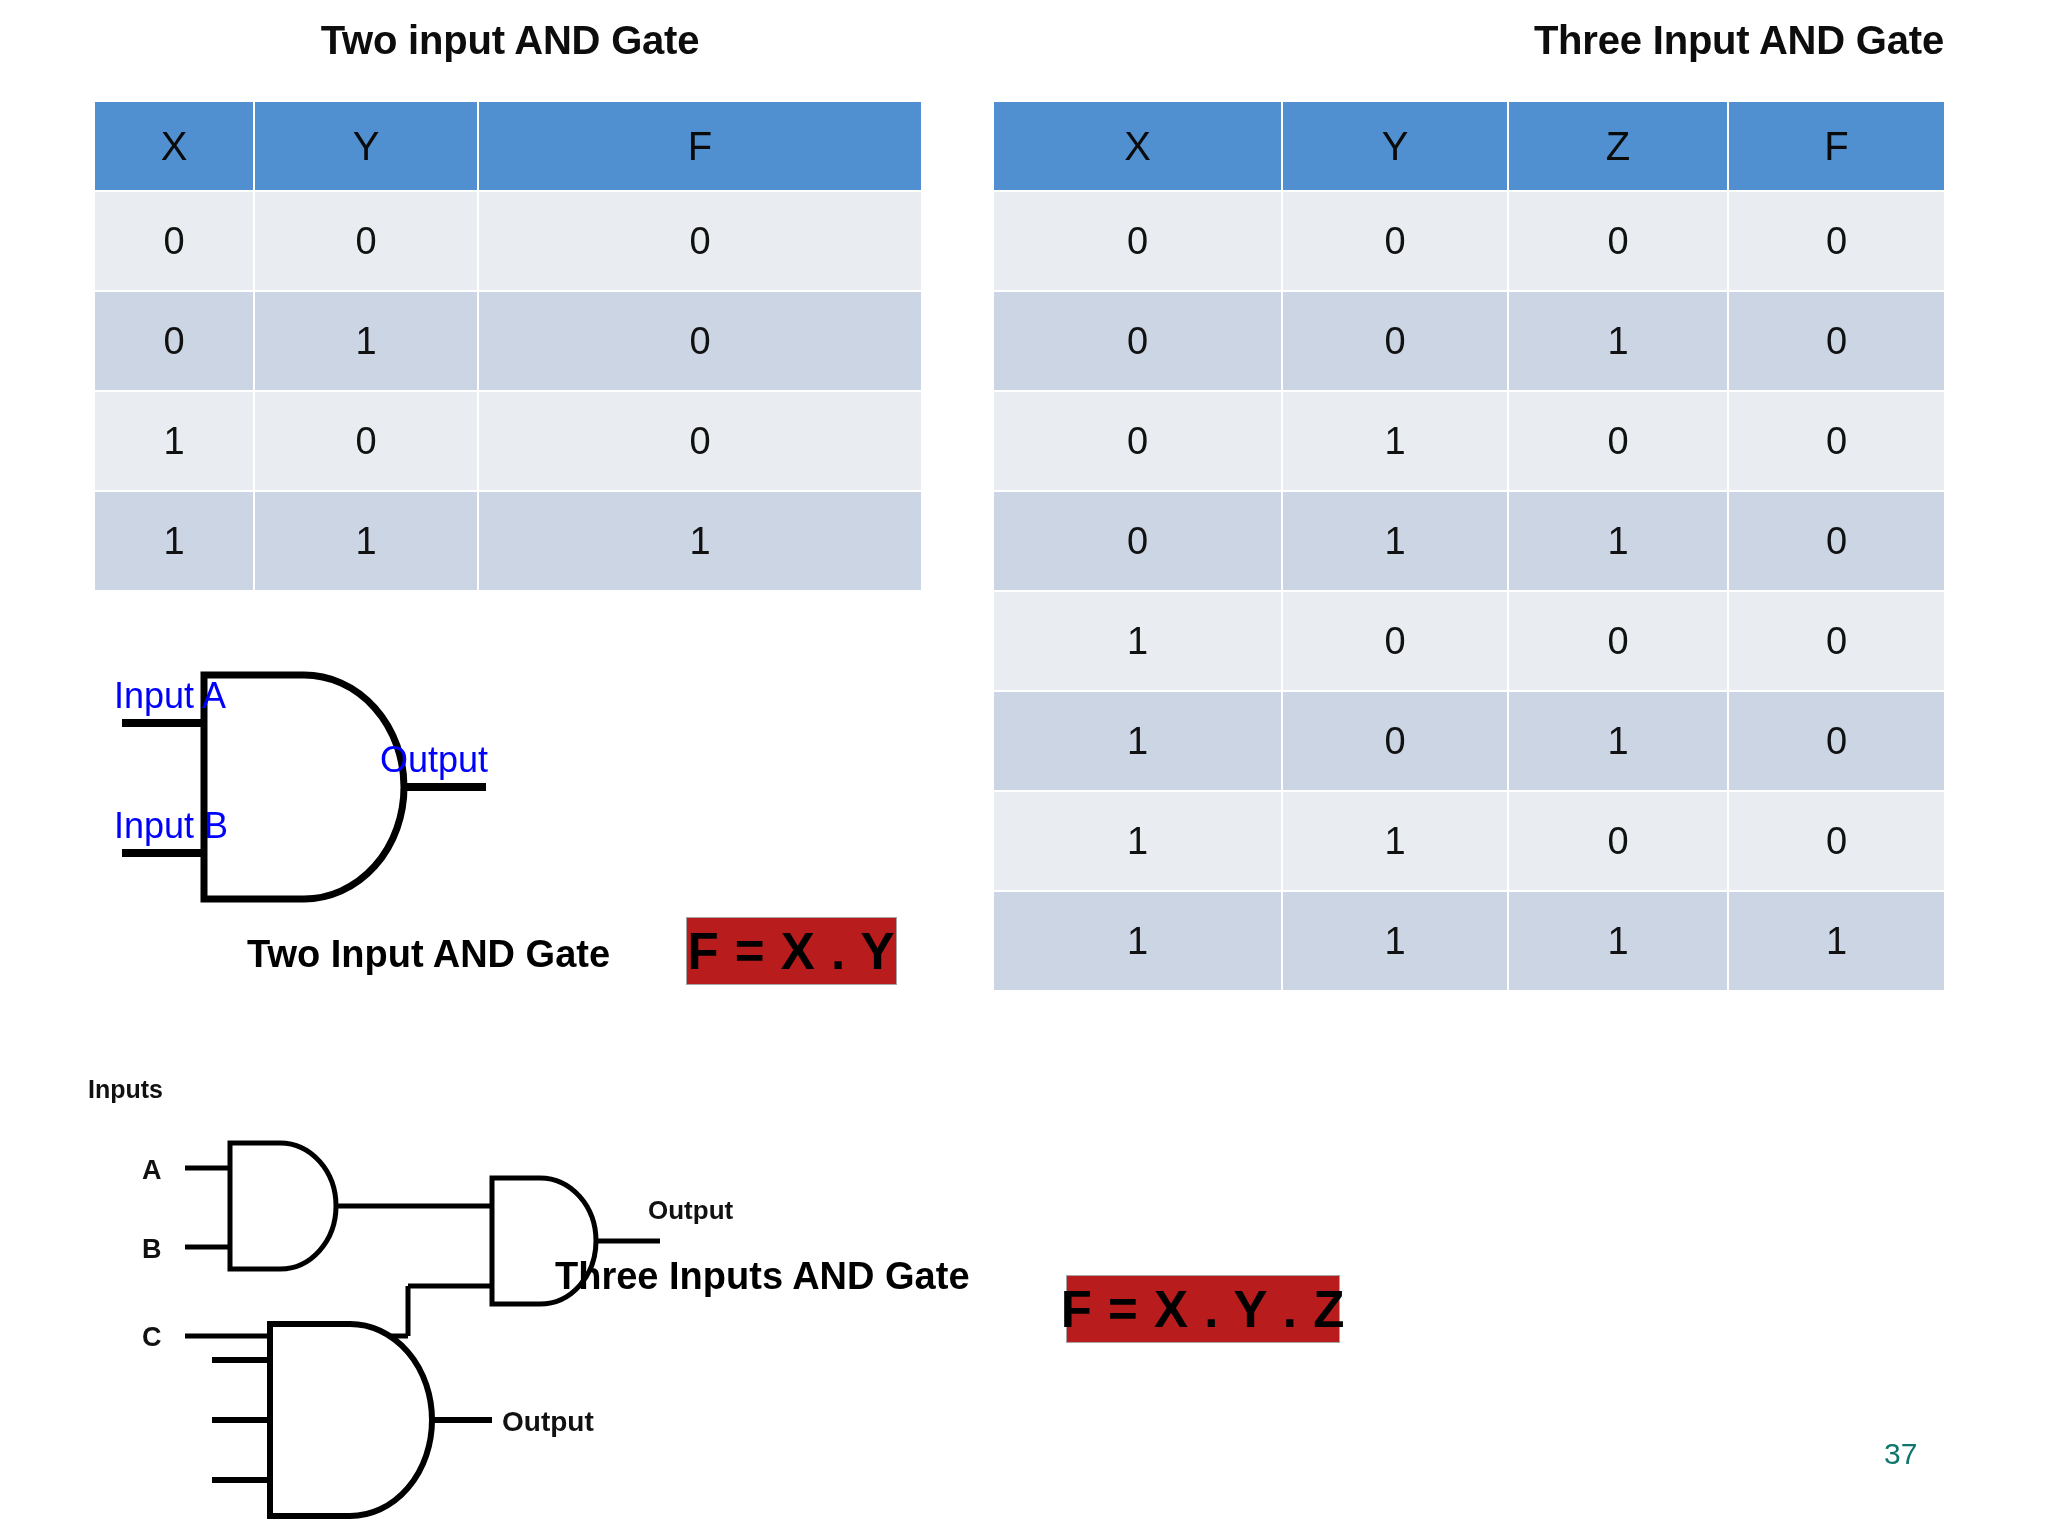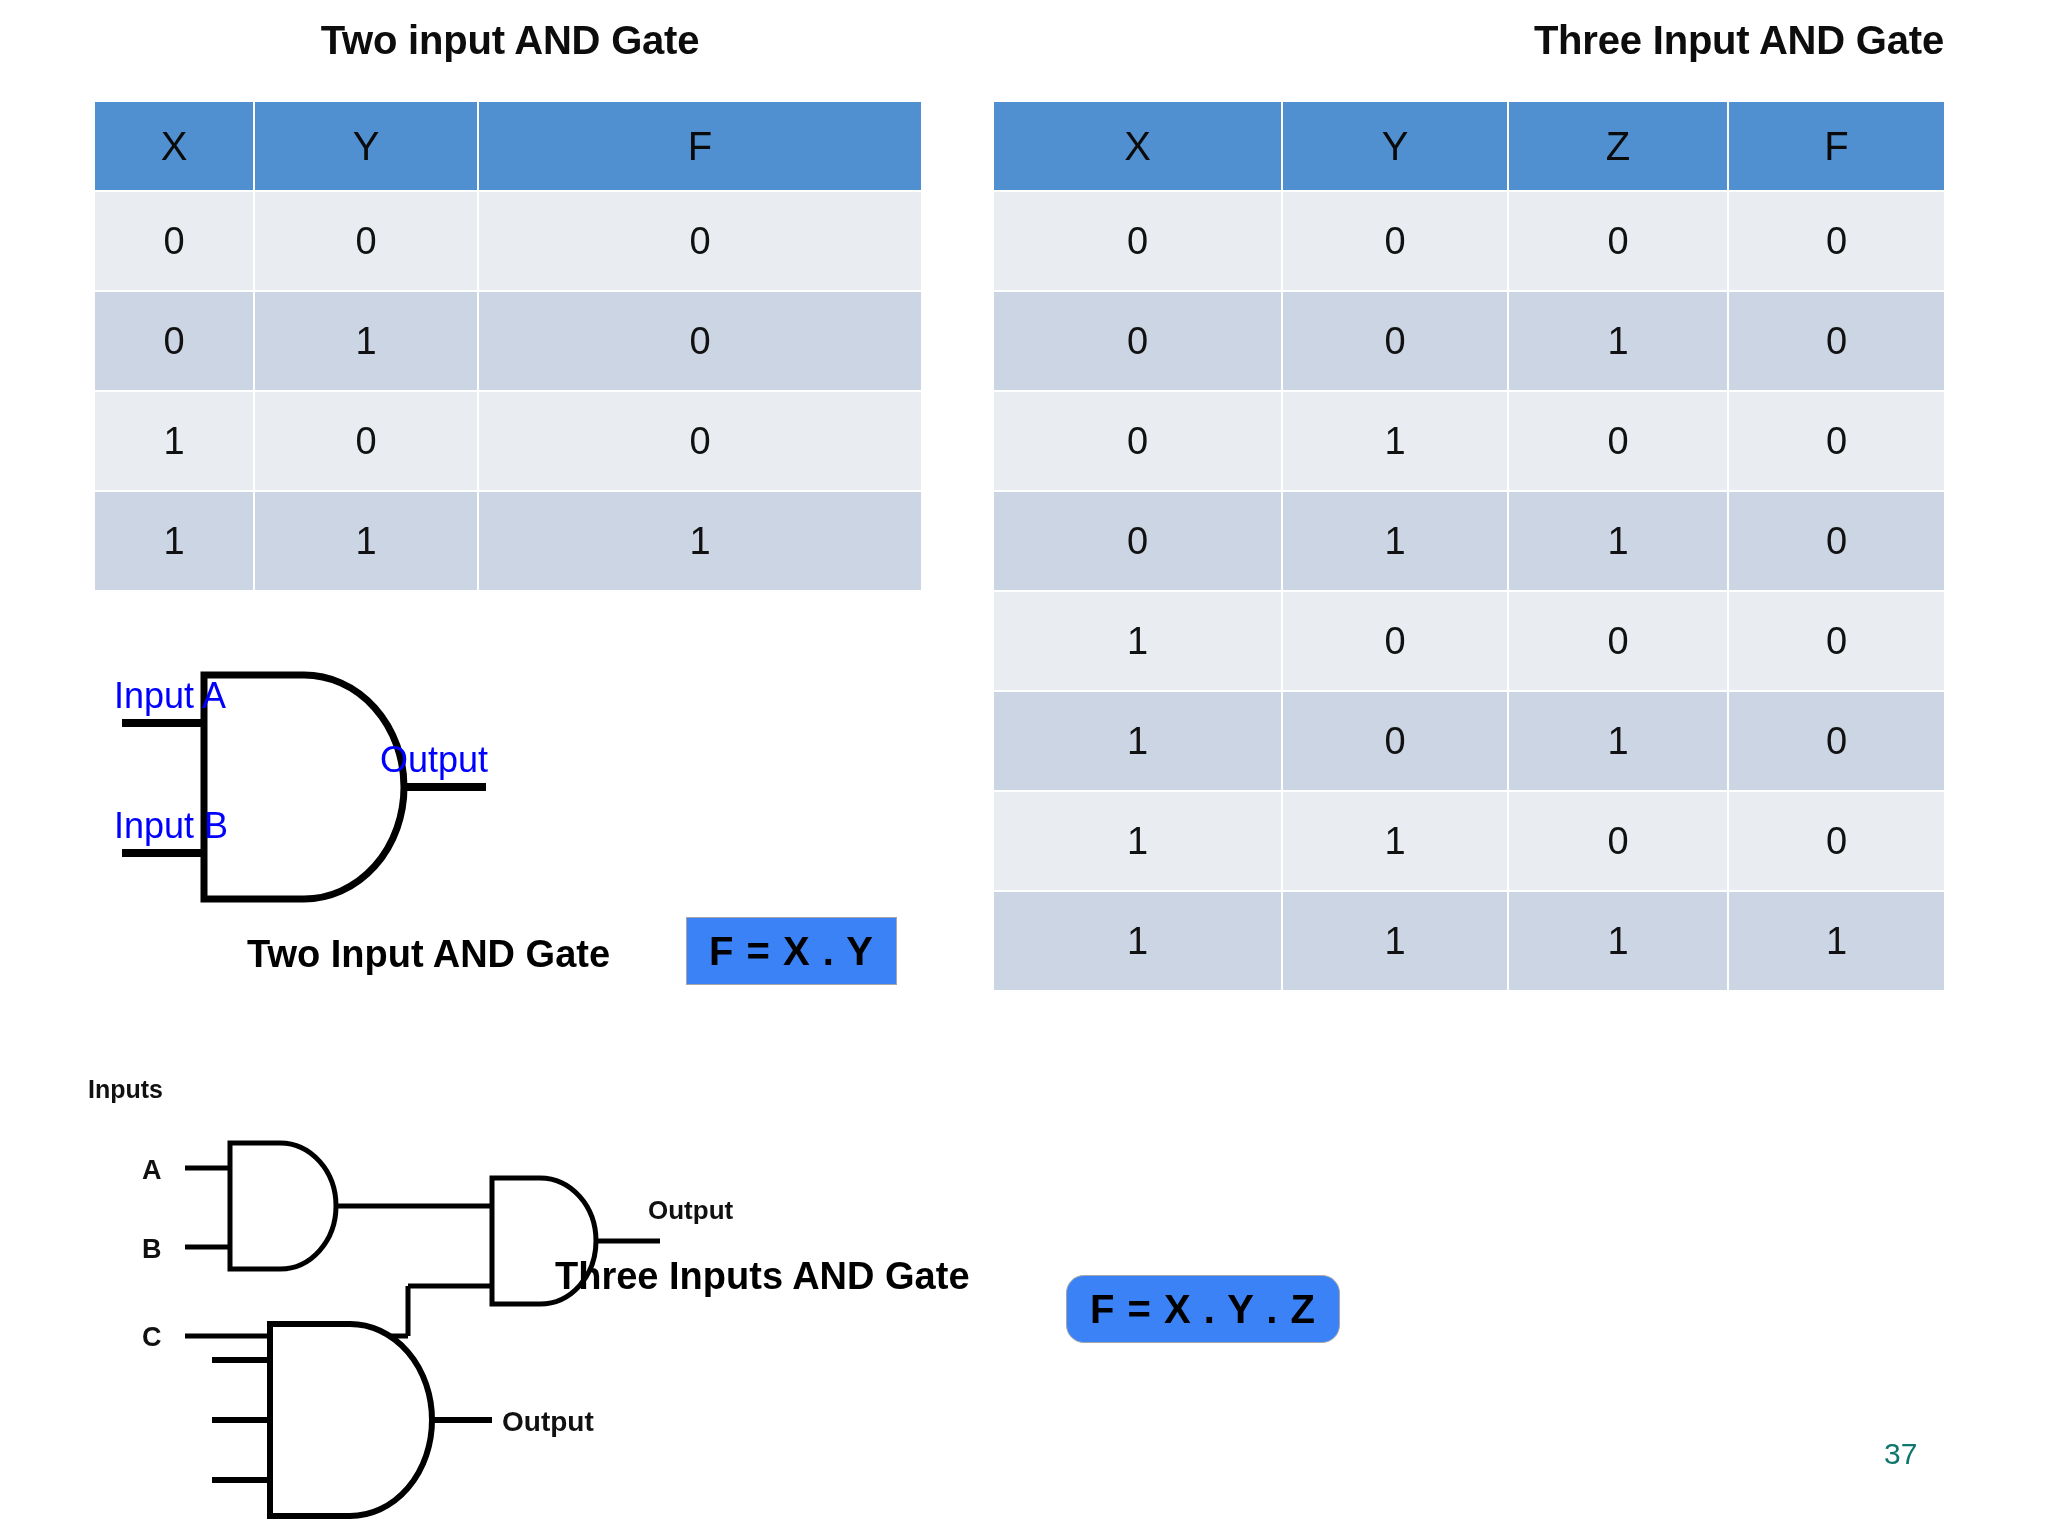--- a/index.html
+++ b/index.html
@@ -76,32 +76,32 @@
     font-size: 38px;
     color: #000000;
     white-space: nowrap;
   }
   #cap-two   { left: 247px; top: 933px; }
   #cap-three { left: 555px; top: 1255px; }
 
   .formula-box {
     position: absolute;
     border: 1px solid #a6a6a6;
-    background: #3b82f6;
+    background: #b91c1c;
     display: flex;
     align-items: center;
     justify-content: center;
     font-weight: bold;
-    font-size: 40px;
+    font-size: 51px;
     color: #000000;
     white-space: nowrap;
     letter-spacing: 1px;
   }
   #formula-two   { left: 686px;  top: 917px;  width: 209px; height: 66px; }
-  #formula-three { left: 1066px; top: 1275px; width: 272px; height: 66px; border-radius: 18px; }
+  #formula-three { left: 1066px; top: 1275px; width: 272px; height: 66px; }
 
   
   #page-number {
     position: absolute;
     left: 1884px;
     top: 1437px;
     font-size: 30px;
     color: #0f766e;
     font-family: "Liberation Sans", sans-serif;
   }

